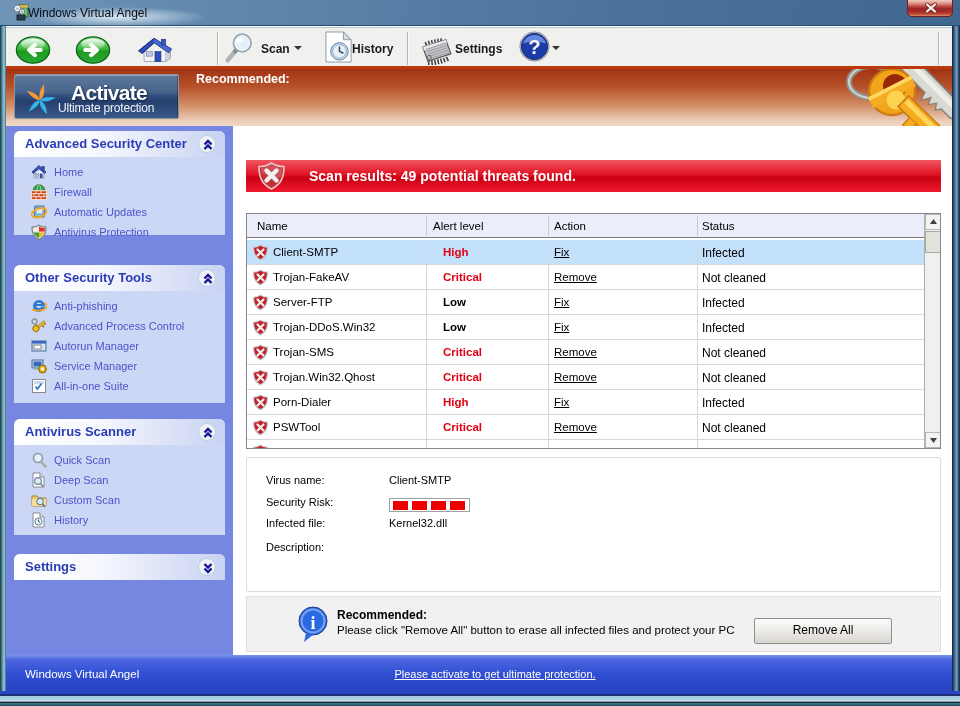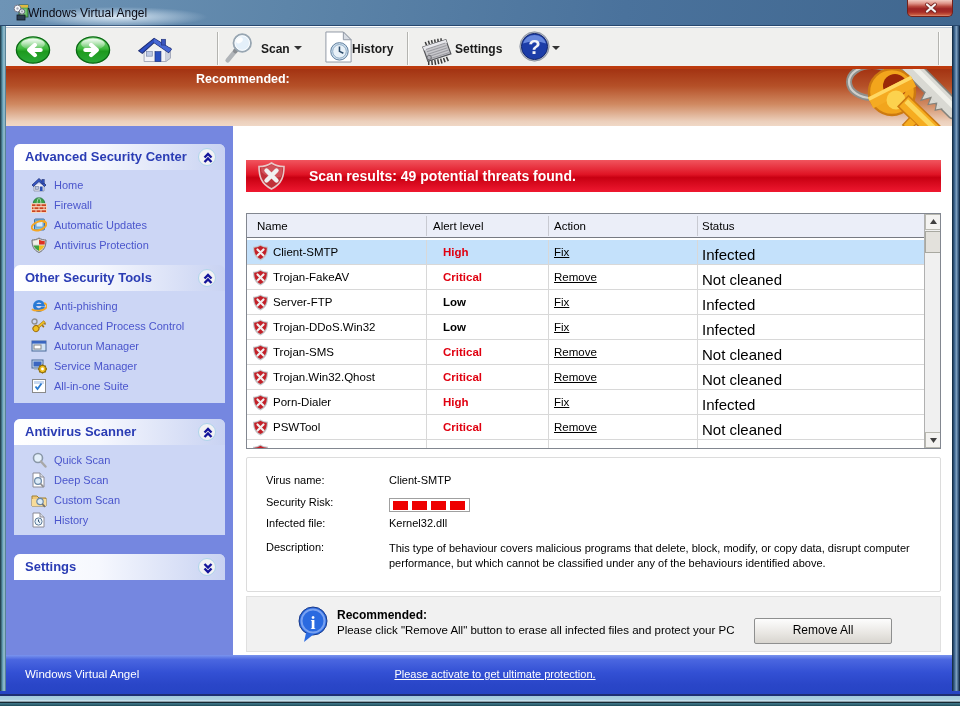--- a/index.html
+++ b/index.html
@@ -67,21 +67,21 @@
 .th { top:6px; font-size:11.5px; color:#000; }
 .thsep { top:2px; width:1px; height:20px; background:#c8cad2; }
 .colsep { width:1px; background:#d8d8d8; }
 .row { left:0; width:677px; height:25px; border-bottom:1px solid #d8d8d8; background:#fff; }
 .row.sel { background:#c4e1fb; }
 .row .ic { position:absolute; left:5px; top:4px; width:17px; height:17px; }
 .row .nm { position:absolute; left:26px; top:6px; font-size:11.5px; color:#000; white-space:nowrap; }
 .row .al { position:absolute; left:196px; top:6px; font-size:11.5px; font-weight:bold; }
 .row .al.red { color:#e00010; }
 .row .ac { position:absolute; left:307px; top:6px; font-size:11.5px; color:#000; text-decoration:underline; }
-.row .st { position:absolute; left:455px; top:6px; font-size:15px; color:#000; }
+.row .st { position:absolute; left:455px; top:6px; font-size:12px; color:#000; }
 #vscroll { left:677px; top:0; width:17px; height:234px; background:#f0f0f0; border-left:1px solid #b0b0b0; }
 .sbtn { left:0; width:17px; height:16px; background:#f4f3f1; border:1px solid #b8b8b0; }
 #vthumb { left:0px; top:17px; width:17px; height:22px; background:#e3e1dc; border:1px solid #a8a8a0; }
 
 #details { left:13px; top:331px; width:695px; height:135px; border:1px solid #dcdcdc; border-radius:2px; background:#fff; }
 .dl { left:19px; font-size:11px; color:#000; white-space:nowrap; }
 .dv { left:142px; font-size:11px; color:#000; white-space:nowrap; }
 #riskbar { left:142px; top:40px; width:81px; height:14px; border:1px solid #a0a0a0; background:#fff; }
 #riskbar .b { position:absolute; top:2px; width:15px; height:9px; background:#ee0000; }
 
@@ -228,26 +228,42 @@
         <rect x="30" y="20" width="48" height="12" fill="#f5ab22"></rect>
         <rect x="30" y="20" width="48" height="3.5" fill="#ffd863"></rect>
       </g>
       <circle cx="58" cy="34" r="9.5" fill="#fcd24e"></circle>
       <g transform="rotate(44 70 39)">
         <rect x="64" y="32" width="48" height="15" fill="#f6ac20" stroke="#cd7a10" stroke-width="1.6"></rect>
         <rect x="66" y="35" width="44" height="5" fill="#fcd75c"></rect>
         <path d="M80 47 L80 57 L89 57 L89 47 M95 47 L95 54 L102 54 L102 47" fill="#f6ac20" stroke="#cd7a10" stroke-width="1.4"></path>
       </g>
     </svg>
+    <div class="abs" id="activate-btn">
+      <svg class="abs" style="left:6px;top:5px" width="38" height="40" viewBox="0 0 38 40">
+        <defs>
+          <path id="ray" d="M0 -16 C2.8 -9 3.2 -4 0 0 C-3.2 -4 -2.2 -10 0 -16 Z"></path>
+        </defs>
+        <g transform="translate(19 20)">
+          <use href="#ray" transform="rotate(14)" fill="#f59a38"></use>
+          <use href="#ray" transform="rotate(-55)" fill="#f59a38"></use>
+          <use href="#ray" transform="rotate(82)" fill="#35b2e8"></use>
+          <use href="#ray" transform="rotate(153)" fill="#35b2e8"></use>
+          <use href="#ray" transform="rotate(224)" fill="#35b2e8"></use>
+        </g>
+      </svg>
+      <div class="abs t1">Activate</div>
+      <div class="abs t2">Ultimate protection</div>
+    </div>
     <div class="abs" id="rec-title">Recommended:</div>
   </div>
 
   <div class="abs" id="main">
     <div class="abs" id="sidebar">
-        <div class="abs panel" style="top:18px;height:134px">
+        <div class="abs panel" style="top:5px;height:104px">
           <div class="abs phead">
             <div class="abs pt">Advanced Security Center</div>
             <div class="abs chev">
               <svg width="14" height="14" viewBox="0 0 14 14">
                 <path d="M3.5 6.5 L7 3 L10.5 6.5 M3.5 11 L7 7.5 L10.5 11" fill="none" stroke="#14149a" stroke-width="2.4"></path>
               </svg>
             </div>
           </div>
           <div class="abs item" style="top:32px">
             <span class="ic"><svg width="16" height="16" viewBox="0 0 16 16">
@@ -541,21 +557,20 @@
         <div class="abs dl" style="top:38px">Security Risk:</div>
         <div class="abs" id="riskbar">
             <span class="b" style="left:3px"></span>
             <span class="b" style="left:22px"></span>
             <span class="b" style="left:41px"></span>
             <span class="b" style="left:60px"></span>
           </div>
         <div class="abs dl" style="top:59px">Infected file:</div>
           <div class="abs dv" style="top:59px">Kernel32.dll</div>
         <div class="abs dl" style="top:83px">Description:</div>
-        <div class="abs dv" style="top:83px;width:560px;line-height:15px;white-space:normal">This type of behaviour covers malicious programs that delete, block, modify, or copy data, disrupt computer<br>performance, but which cannot be classified under any of the behaviours identified above.</div>
       </div>
       <div class="abs" id="recstrip">
         <svg class="abs" style="left:49px;top:9px" width="34" height="38" viewBox="0 0 34 38">
           <circle cx="17" cy="15" r="14" fill="#2a6ae0" stroke="#1a3a8a" stroke-width="1"></circle>
           <circle cx="17" cy="15" r="11.5" fill="none" stroke="#7aa2f0" stroke-width="2"></circle>
           <path d="M10 27 L8 36 L18 28 Z" fill="#2a6ae0"></path>
           <text x="17" y="23" font-size="18" font-weight="bold" font-family="Liberation Serif" fill="#fff" text-anchor="middle">i</text>
         </svg>
         <div class="abs t1">Recommended:</div>
         <div class="abs t2">Please click "Remove All" button to erase all infected files and protect your PC</div>

